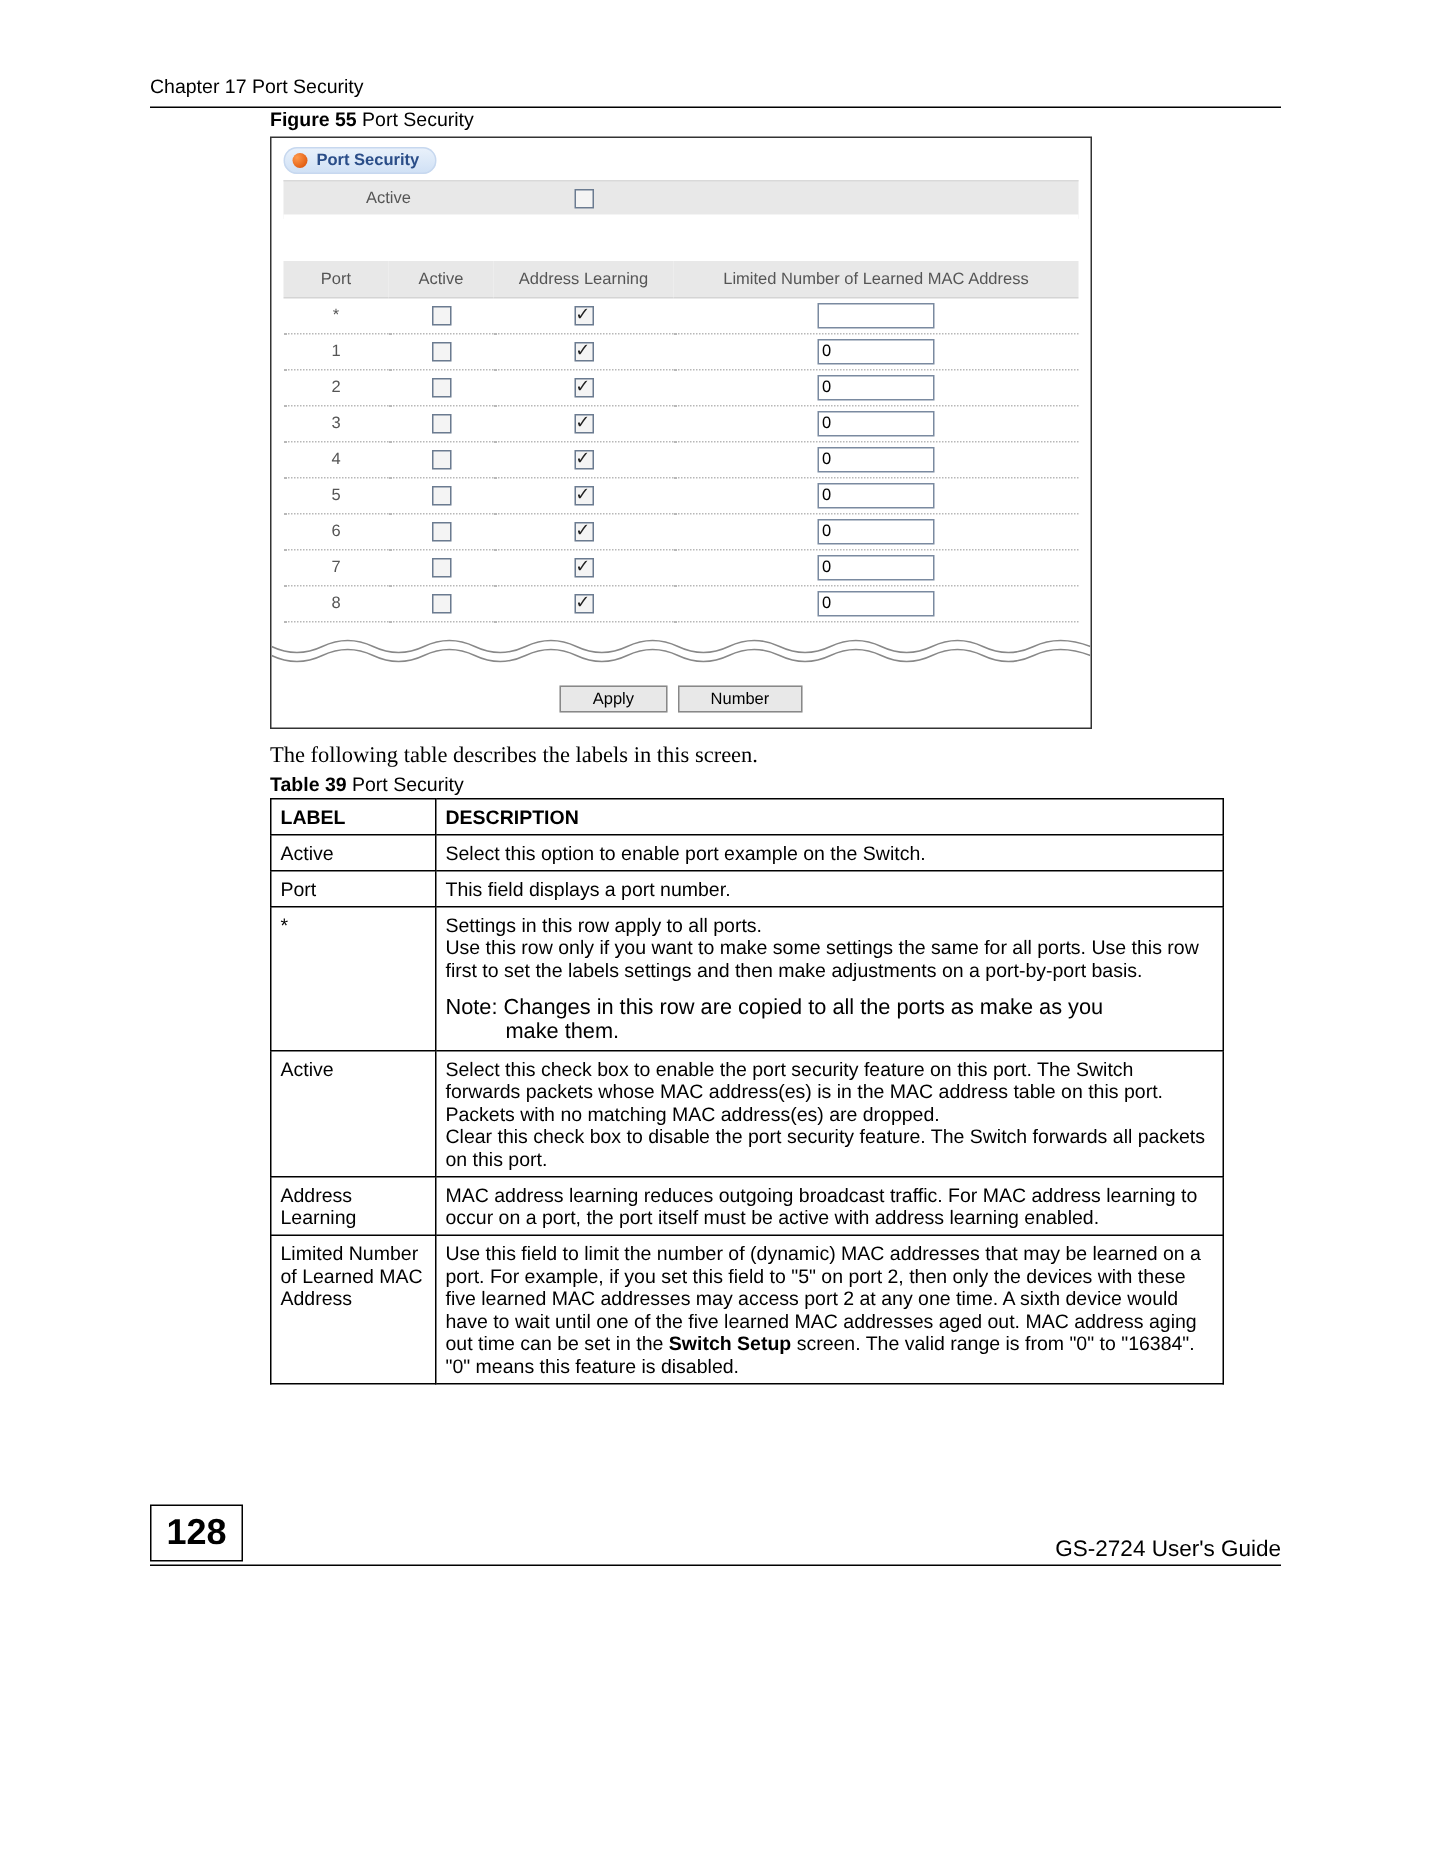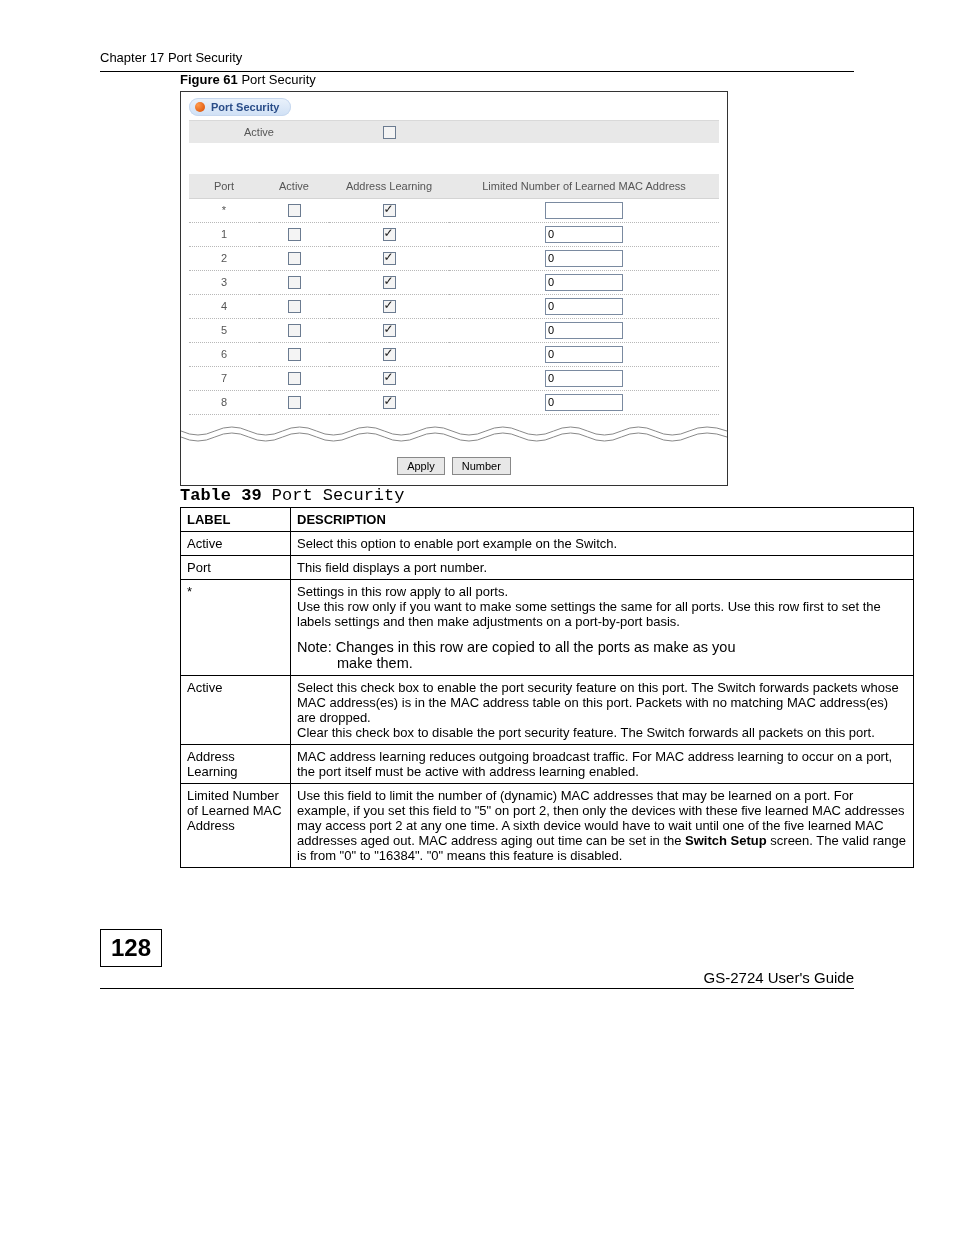--- a/index.html
+++ b/index.html
@@ -98,34 +98,34 @@
     }
 
     
     .ss-torn { position:relative; height:18px; overflow:hidden; }
     .ss-torn svg { display:block; width:100%; height:18px; }
 
     .ss-buttons { text-align:center; padding:14px 0 10px 0; }
     .ss-btn {
       font-family:Tahoma,Arial,sans-serif;
       font-size:11px;
-      padding:2px 9px;
+      padding:2px 21px;
       background:#e8e8e8;
       border:1px solid #888;
       margin:0 2px;
       cursor:pointer;
     }
 
     .intro-line { font-family: Georgia, 'Times New Roman', serif; font-size:15px; margin:10px 0 2px 0; }
-    .tbl-caption { font-size:17px; margin-bottom:2px;font-family:Liberation Mono, monospace; }
+    .tbl-caption { font-size:13px; margin-bottom:2px; }
     .tbl-caption b { font-weight:bold; }
 
     .desc-table {
       border-collapse:collapse;
-      width:734px;
+      width:636px;
       font-size:13px;
     }
     .desc-table th, .desc-table td {
       border:1px solid #000;
       padding:4px 6px;
       vertical-align:top;
       text-align:left;
     }
     .desc-table th { font-weight:bold; }
     .desc-table td:first-child { width:110px; }
@@ -136,32 +136,32 @@
       padding:4px 10px;
       font-size:24px;
       font-weight:bold;
       margin-top:-40px;
       background:#fff;
       position:relative;
       display:inline-block;
     }
     .footer-area { margin-top:120px; position:relative; }
     .footer-line { border-top:1px solid #000; height:1px; }
-    .footer-flex { display:flex; justify-content:space-between; align-items:flex-start; margin-top:-20px; }
+    .footer-flex { display:flex; justify-content:space-between; align-items:flex-end; margin-top:-20px; }
     .footer-flex .page-box { background:#fff; }
     .guide-text { font-size:15px; margin-top:0px; }
   </style>
 </head>
 <body>
 
 <div class="chapter-header">Chapter 17 Port Security</div>
 
 <div class="content-area">
   <p class="fig-caption">
-    <b>Figure 61</b><span>   Port Security</span>
+    <b>Figure 55</b><span>   Port Security</span>
   </p>
 
   <div class="screenshot">
     <div class="ss-inner">
       <div class="ss-title-row">
         <span class="ss-oval">
           <span class="ss-dot"></span>
           <span class="ss-title-text">Port Security</span>
         </span>
       </div>
@@ -249,20 +249,21 @@
         <path d="M0,12 Q17,20 34,12 T68,12 T102,12 T136,12 T170,12 T204,12 T238,12 T272,12 T306,12 T340,12 T374,12 T408,12 T442,12 T476,12 T510,12 T548,12" fill="none" stroke="#888" stroke-width="1"></path>
       </svg>
     </div>
 
     <div class="ss-buttons">
       <button class="ss-btn">Apply</button>
       <button class="ss-btn">Number</button>
     </div>
   </div>
 
+  <p class="intro-line">The following table describes the labels in this screen.</p>
 
   <p class="tbl-caption">
     <b>Table 39</b><span>   Port Security</span>
   </p>
 
   <table class="desc-table">
     <thead>
       <tr>
         <th>LABEL</th>
         <th>DESCRIPTION</th>

